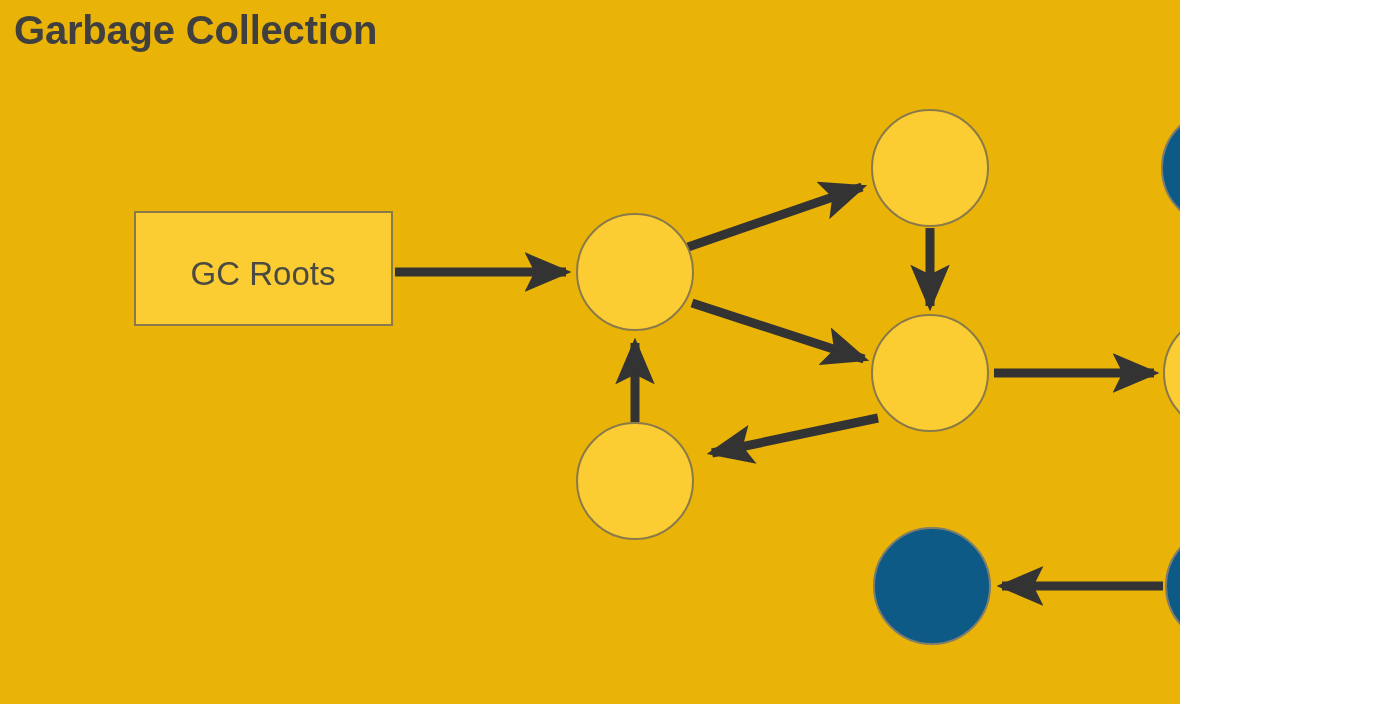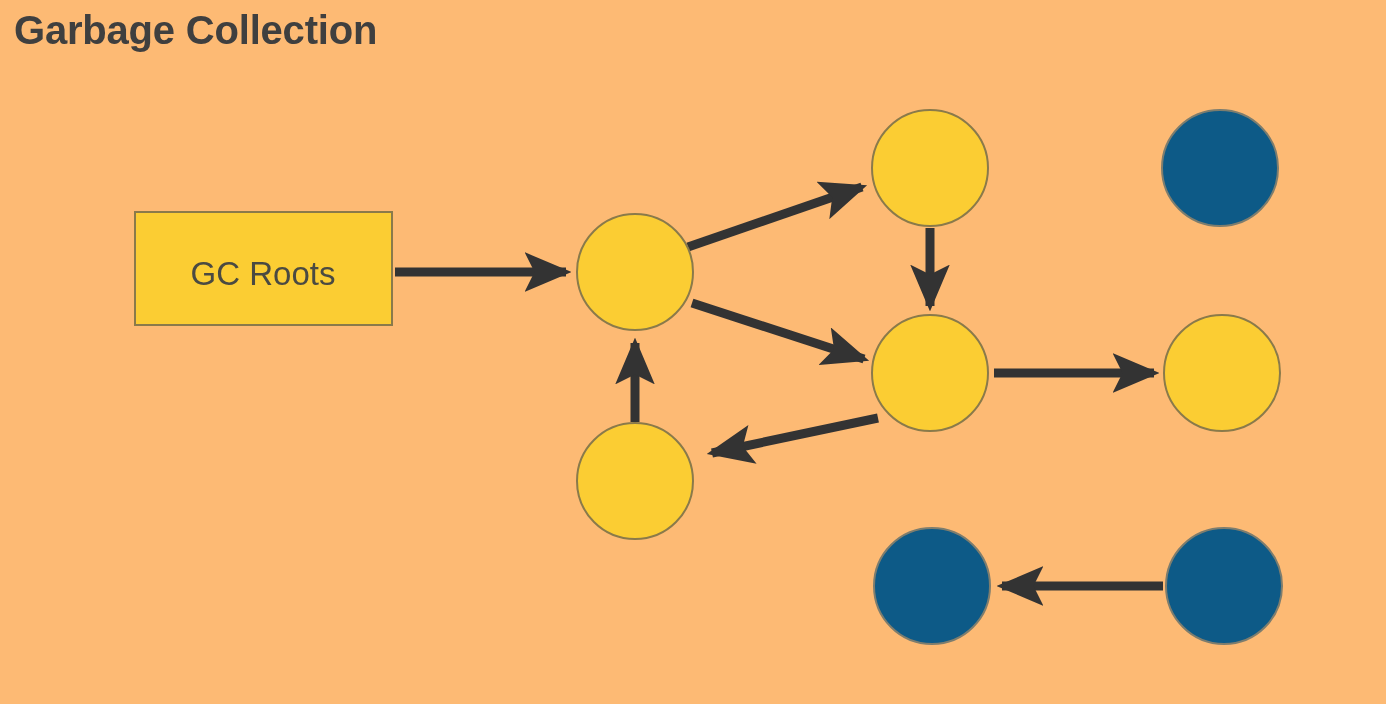--- a/index.html
+++ b/index.html
@@ -5,23 +5,23 @@
   html, body {
     margin: 0;
     padding: 0;
     background: #ffffff;
   }
   body {
     font-family: "Liberation Sans", sans-serif;
   }
   #slide {
     position: relative;
-    width: 1386px;
+    width: 1180px;
     height: 704px;
-    background: #fdba74;
+    background: #eab308;
     overflow: hidden;
   }
   #slide-title {
     position: absolute;
     left: 14px;
     top: 8px;
     font-size: 40px;
     font-weight: bold;
     color: #3f3f3f;
     letter-spacing: -0.2px;

